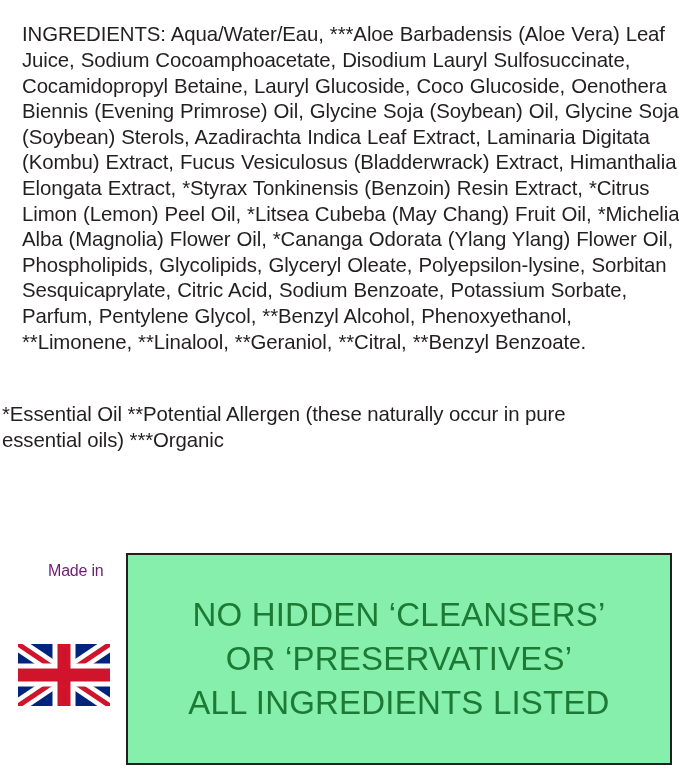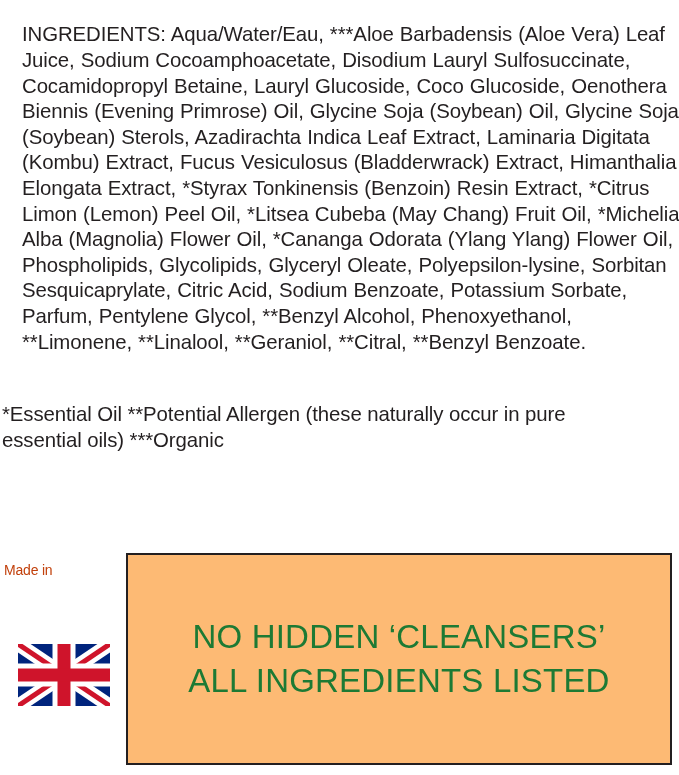--- a/index.html
+++ b/index.html
@@ -56,24 +56,25 @@
   }
 
   
   .origin-block {
     position: absolute;
     left: 4px;
     top: 558px;
     width: 110px;
   }
   .origin-text {
-    font-size: 14px;
+    font-size: 16px;
     line-height: 25px;
-    color: #c2410c;
+    color: #701a75;
     letter-spacing: -0.2px;
+    margin-left: 44px;
   }
   .flag {
     position: absolute;
     left: 14px;
     top: 86px;
     width: 92px;
     height: 62px;
     background: #00247d;
     overflow: hidden;
   }
@@ -138,21 +139,21 @@
 
   
   .claim-box {
     position: absolute;
     left: 126px;
     top: 553px;
     width: 546px;
     height: 212px;
     box-sizing: border-box;
     border: 2px solid #231f20;
-    background: #fdba74;
+    background: #86efac;
     display: flex;
     flex-direction: column;
     align-items: center;
     justify-content: center;
   }
   .claim-line {
     color: #1d7a34;
     font-size: 33px;
     line-height: 44px;
     letter-spacing: 0.2px;
@@ -182,16 +183,17 @@
       <div class="d-red-2"></div>
       <div class="cross-white-v"></div>
       <div class="cross-white-h"></div>
       <div class="cross-red-v"></div>
       <div class="cross-red-h"></div>
     </div>
   </div>
 
   <div class="claim-box">
     <div class="claim-line">NO HIDDEN ‘CLEANSERS’</div>
+    <div class="claim-line">OR ‘PRESERVATIVES’</div>
     <div class="claim-line">ALL INGREDIENTS LISTED</div>
   </div>
 
 </div>
 
 </body></html>

